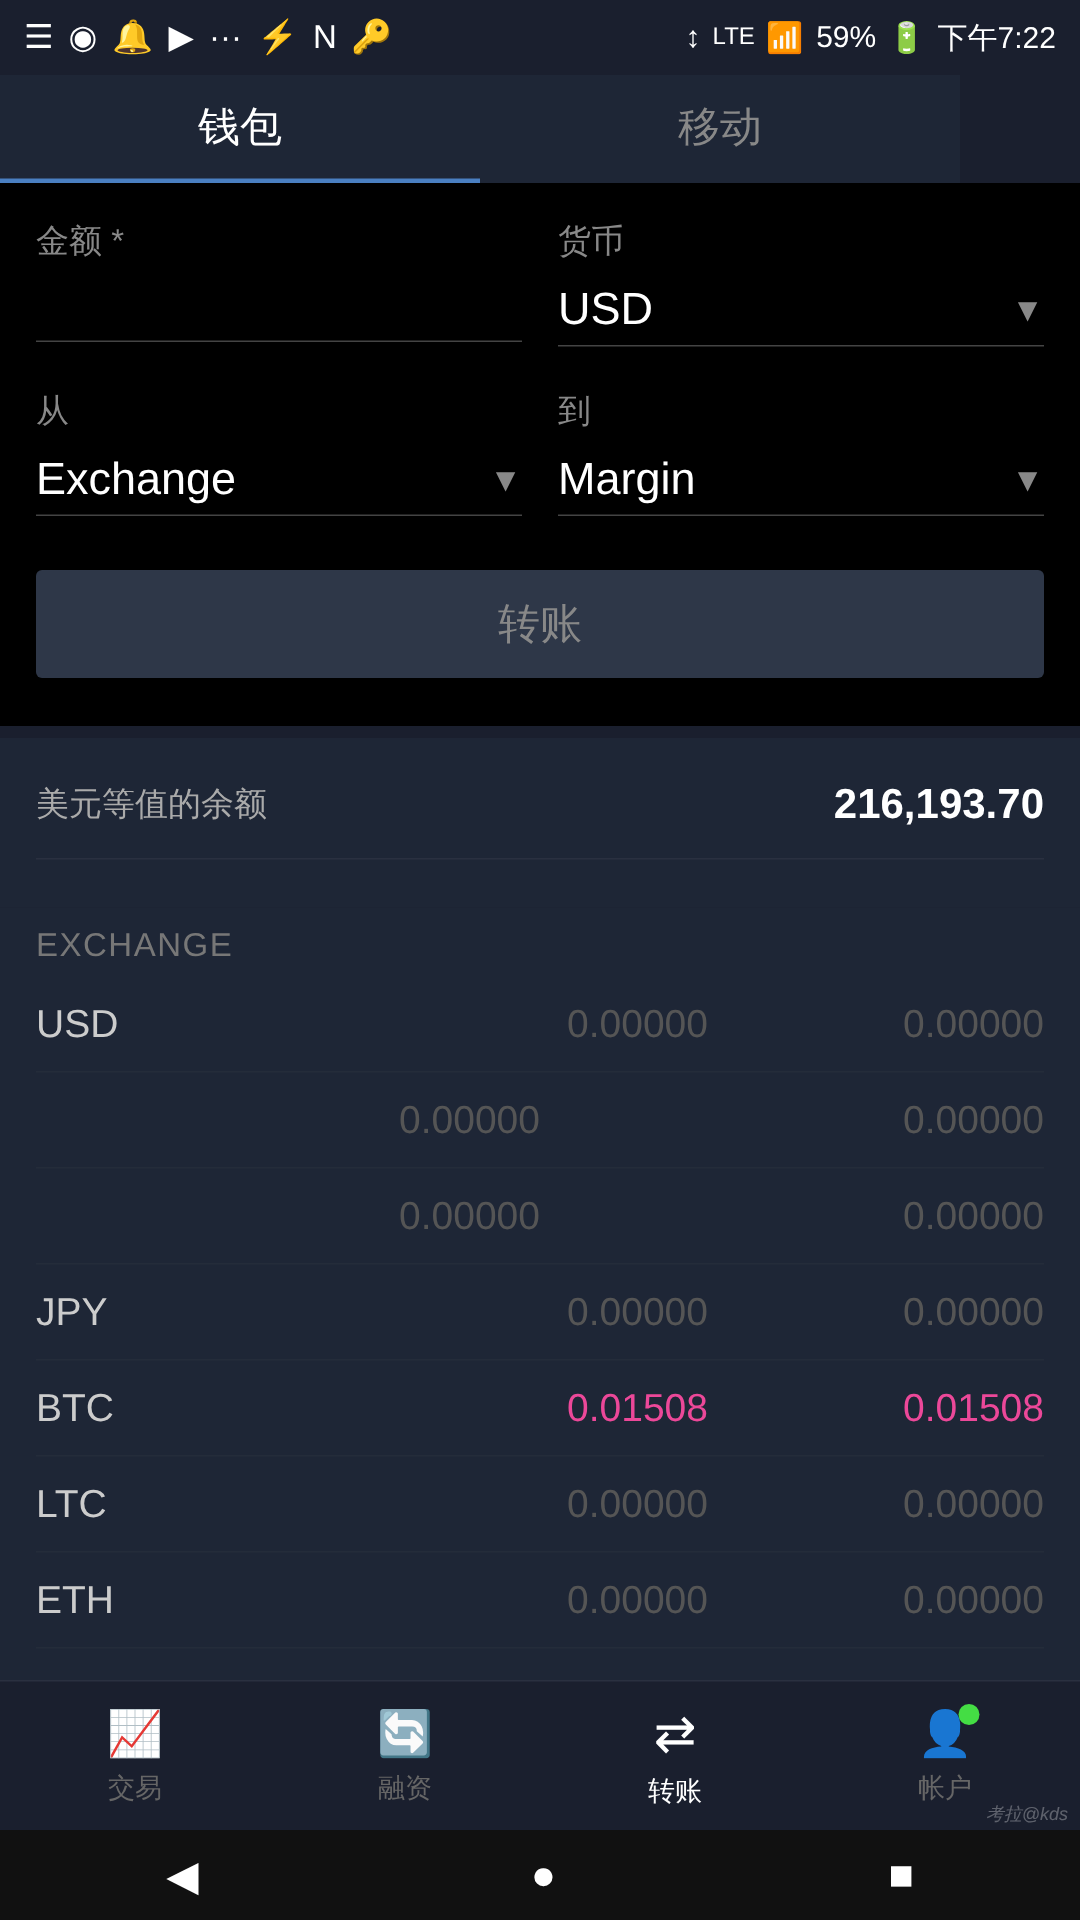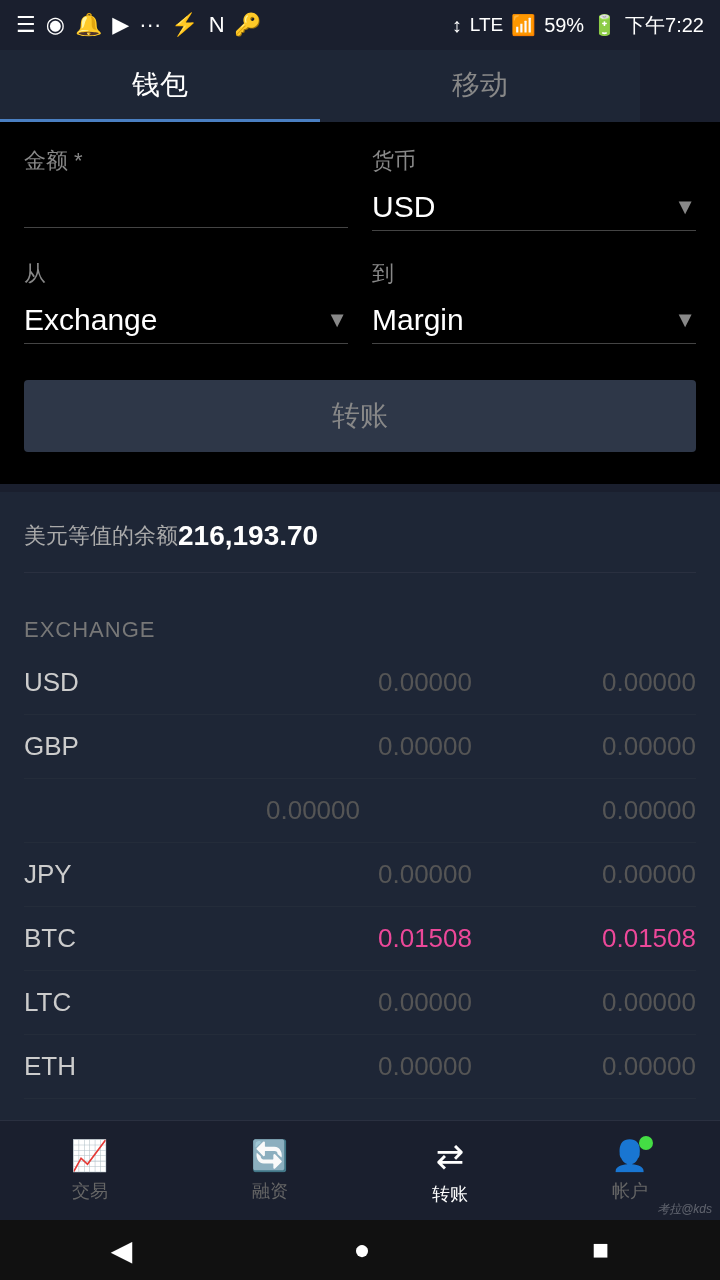--- a/index.html
+++ b/index.html
@@ -116,20 +116,21 @@
     }
 
     
     .balance-section {
       background: #1e2636;
       padding: 28px 24px 12px 24px;
     }
 
     .balance-row {
       display: flex;
+      justify-content: space-between;
       align-items: center;
       margin-bottom: 20px;
       border-bottom: 1px solid #2a3040;
       padding-bottom: 20px;
     }
 
     .balance-label {
       font-size: 22px;
       color: #aaa;
     }
@@ -262,21 +263,21 @@
     <span>◉</span>
     <span>🔔</span>
     <span>▶</span>
     <span>···</span>
     <span>⚡</span>
     <span>N</span>
     <span>🔑</span>
   </div>
   <div class="status-right">
     <span>↕</span>
-    <span style="font-size:19px">LTE</span>
+    <span style="font-size:16px">LTE</span>
     <span>📶</span>
     <span>59%</span>
     <span>🔋</span>
     <span>下午7:22</span>
   </div>
 </div>
 
 <div class="tabs">
   <div class="tab active">
     <span>钱包</span>
@@ -338,21 +339,20 @@
       <div class="table-row">
       <div class="col-currency">USD</div>
       <div class="col-total">
         <span><span class="zero-dim">0.</span><span style="color:#555">00000</span></span>
       </div>
       <div class="col-available">
         <span><span class="zero-dim">0.</span><span style="color:#555">00000</span></span>
       </div>
     </div>
       <div class="table-row">
-      <div class="col-currency">GBP</div>
       <div class="col-total">
         <span><span class="zero-dim">0.</span><span style="color:#555">00000</span></span>
       </div>
       <div class="col-available">
         <span><span class="zero-dim">0.</span><span style="color:#555">00000</span></span>
       </div>
     </div>
       <div class="table-row">
       <div class="col-total">
         <span><span class="zero-dim">0.</span><span style="color:#555">00000</span></span>

